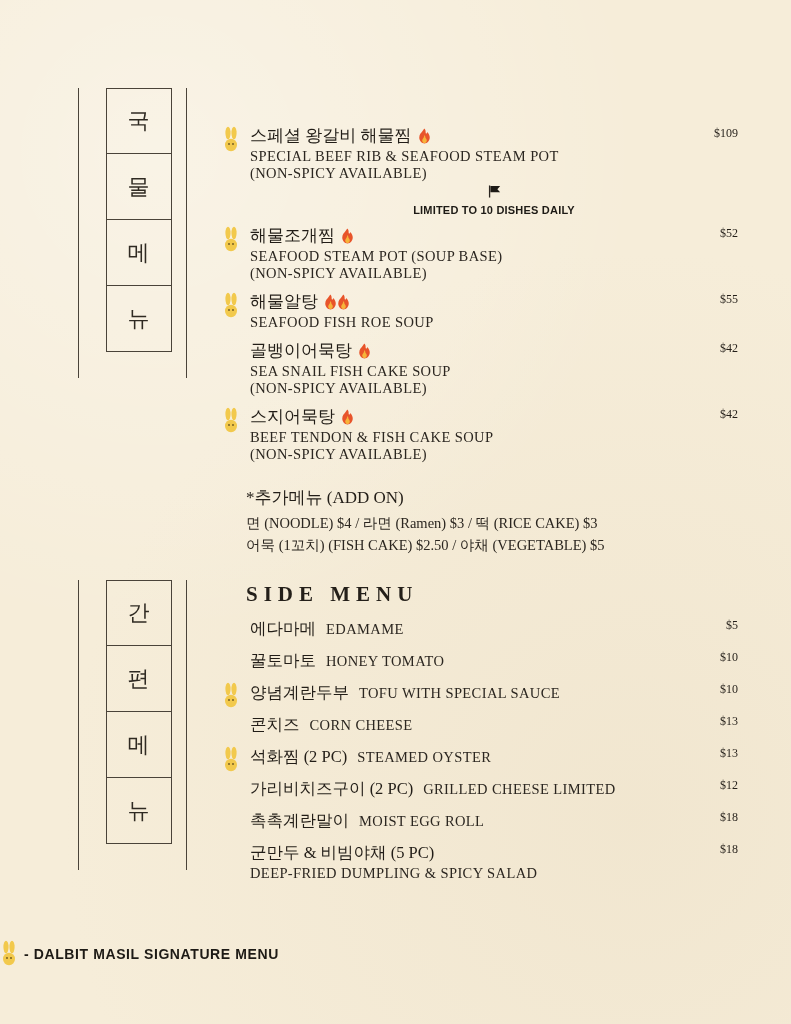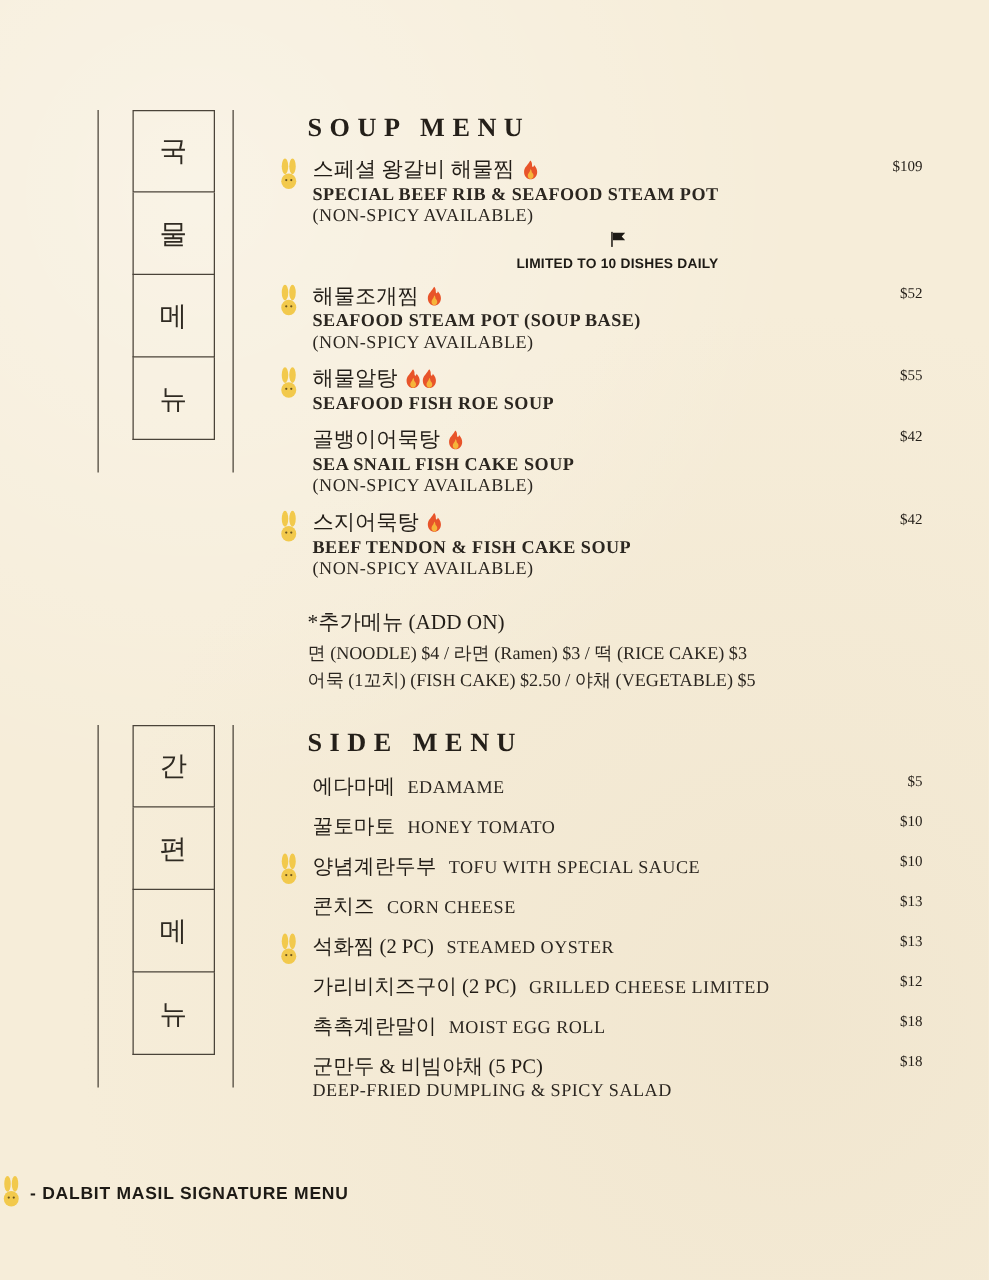--- a/index.html
+++ b/index.html
@@ -99,21 +99,20 @@
     vertical-align: middle;
     margin-left: 6px;
     line-height: 1;
   }
   .soup-item .flames svg { vertical-align: middle; }
   .soup-item .en {
     font-size: 14.5px;
     letter-spacing: 0.4px;
     color: #2b2620;
     margin-top: 1px;
-    font-weight: bold;
   }
   .soup-item .note {
     font-size: 14.5px;
     letter-spacing: 0.4px;
     color: #2b2620;
   }
   .soup-item .limited {
     font-size: 11px;
     font-weight: bold;
     font-family: "Liberation Sans", sans-serif;
@@ -218,21 +217,20 @@
 
   <div class="vlabel" id="soup-label">
     <div class="rail left"></div>
     <div class="rail right"></div>
     <div class="vbox first">국</div>
     <div class="vbox">물</div>
     <div class="vbox">메</div>
     <div class="vbox">뉴</div>
   </div>
 
-  <div class="section-title" id="soup-title">SOUP MENU</div>
 
   <div class="soup-list" id="soup-list">
       <div class="soup-item"><span class="bunny"><svg viewBox="0 0 18 26" width="18" height="26" aria-hidden="true">
             <ellipse cx="6" cy="7" rx="2.6" ry="6.3" fill="#f2c94c"></ellipse>
             <ellipse cx="12" cy="7" rx="2.6" ry="6.3" fill="#f2c94c"></ellipse>
             <ellipse cx="9" cy="19" rx="6" ry="6.2" fill="#f2c94c"></ellipse>
             <circle cx="7" cy="18" r="0.9" fill="#6b5520"></circle>
             <circle cx="11" cy="18" r="0.9" fill="#6b5520"></circle>
           </svg></span><span class="kr">스페셜 왕갈비 해물찜</span><span class="flames"><svg viewBox="0 0 14 18" width="13" height="16" aria-hidden="true">
             <path d="M7 0.5c2.2 3 0.6 4.6 1.9 5.9 1-0.5 1.2-2 1.2-2 2.2 2.3 2.8 4.6 2.8 6.3 0 3.8-2.8 6.6-5.9 6.6S1.1 14.5 1.1 10.7C1.1 7.2 3.6 5.3 5 3.2 6 1.7 6.4 1 7 0.5z" fill="#e8542a"></path>

